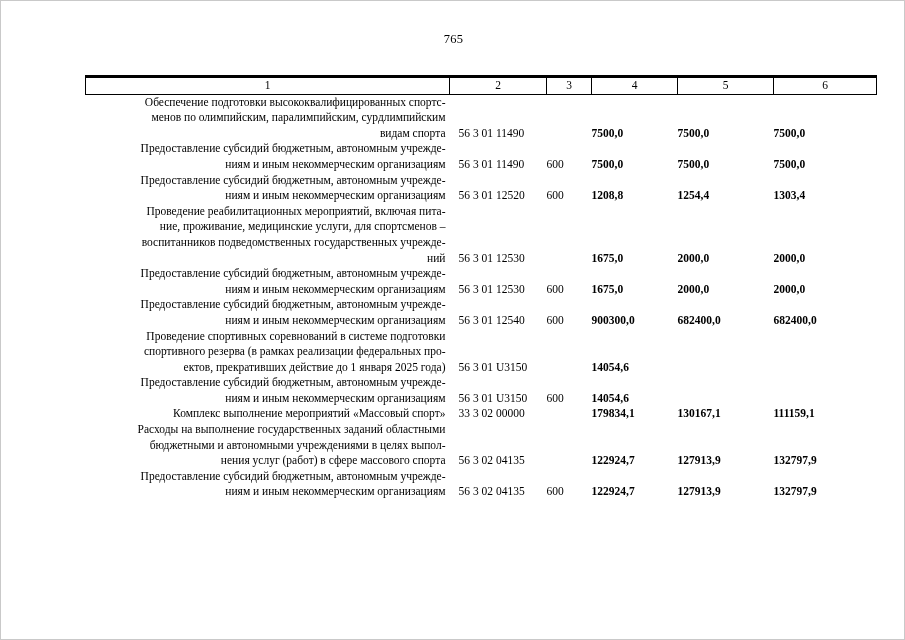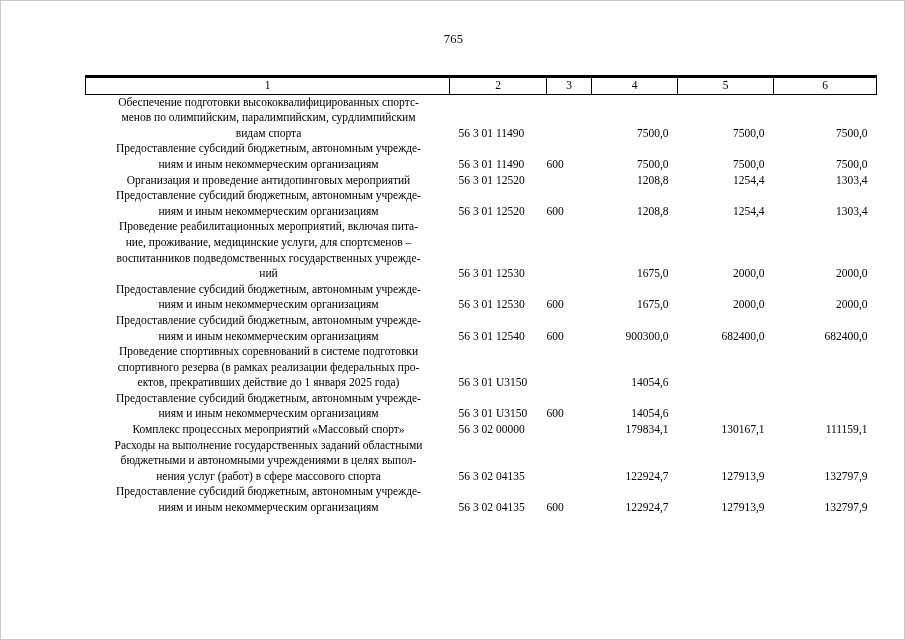--- a/index.html
+++ b/index.html
@@ -50,36 +50,37 @@
     height: 17px;
     padding: 0;
     font-size: 11.5px;
   }
   tbody td {
     vertical-align: bottom;
     padding: 0;
   }
   td.c1 {
     white-space: pre-line;
-    text-align: center;
+    text-align: right;
     padding-left: 6px;
     padding-right: 4px;
     margin-left: 26px;
   }
   td.c2 {
     padding-left: 9px;
     white-space: nowrap;
     text-align: left;
     margin-top: 48px;
   }
   td.c3 { }
   td.num {
-    text-align: right;
+    text-align: left;
     padding-right: 9px;
     white-space: nowrap;
+    font-weight: bold;
   }
 </style>
 </head>
 <body>
 
 <div class="page">
   <div class="page-number">765</div>
 
   <table class="budget-table">
     <colgroup>
@@ -114,28 +115,20 @@
         <tr>
           <td class="c1">Предоставление субсидий бюджетным, автономным учрежде-
 ниям и иным некоммерческим организациям</td>
           <td class="c2">56 3 01 11490</td>
           <td class="c3">600</td>
           <td class="c4 num">7500,0</td>
           <td class="c5 num">7500,0</td>
           <td class="c6 num">7500,0</td>
         </tr>
         <tr>
-          <td class="c1">Организация и проведение антидопинговых мероприятий</td>
-          <td class="c2">56 3 01 12520</td>
-          <td class="c3"></td>
-          <td class="c4 num">1208,8</td>
-          <td class="c5 num">1254,4</td>
-          <td class="c6 num">1303,4</td>
-        </tr>
-        <tr>
           <td class="c1">Предоставление субсидий бюджетным, автономным учрежде-
 ниям и иным некоммерческим организациям</td>
           <td class="c2">56 3 01 12520</td>
           <td class="c3">600</td>
           <td class="c4 num">1208,8</td>
           <td class="c5 num">1254,4</td>
           <td class="c6 num">1303,4</td>
         </tr>
         <tr>
           <td class="c1">Проведение реабилитационных мероприятий, включая пита-
@@ -179,22 +172,22 @@
         <tr>
           <td class="c1">Предоставление субсидий бюджетным, автономным учрежде-
 ниям и иным некоммерческим организациям</td>
           <td class="c2">56 3 01 U3150</td>
           <td class="c3">600</td>
           <td class="c4 num">14054,6</td>
           <td class="c5 num"></td>
           <td class="c6 num"></td>
         </tr>
         <tr>
-          <td class="c1">Комплекс процессных мероприятий «Массовый спорт»</td>
-          <td class="c2">56 3 02 00000</td>
+          <td class="c1">Комплекс выполнение мероприятий «Массовый спорт»</td>
+          <td class="c2">33 3 02 00000</td>
           <td class="c3"></td>
           <td class="c4 num">179834,1</td>
           <td class="c5 num">130167,1</td>
           <td class="c6 num">111159,1</td>
         </tr>
         <tr>
           <td class="c1">Расходы на выполнение государственных заданий областными
 бюджетными и автономными учреждениями в целях выпол-
 нения услуг (работ) в сфере массового спорта</td>
           <td class="c2">56 3 02 04135</td>

